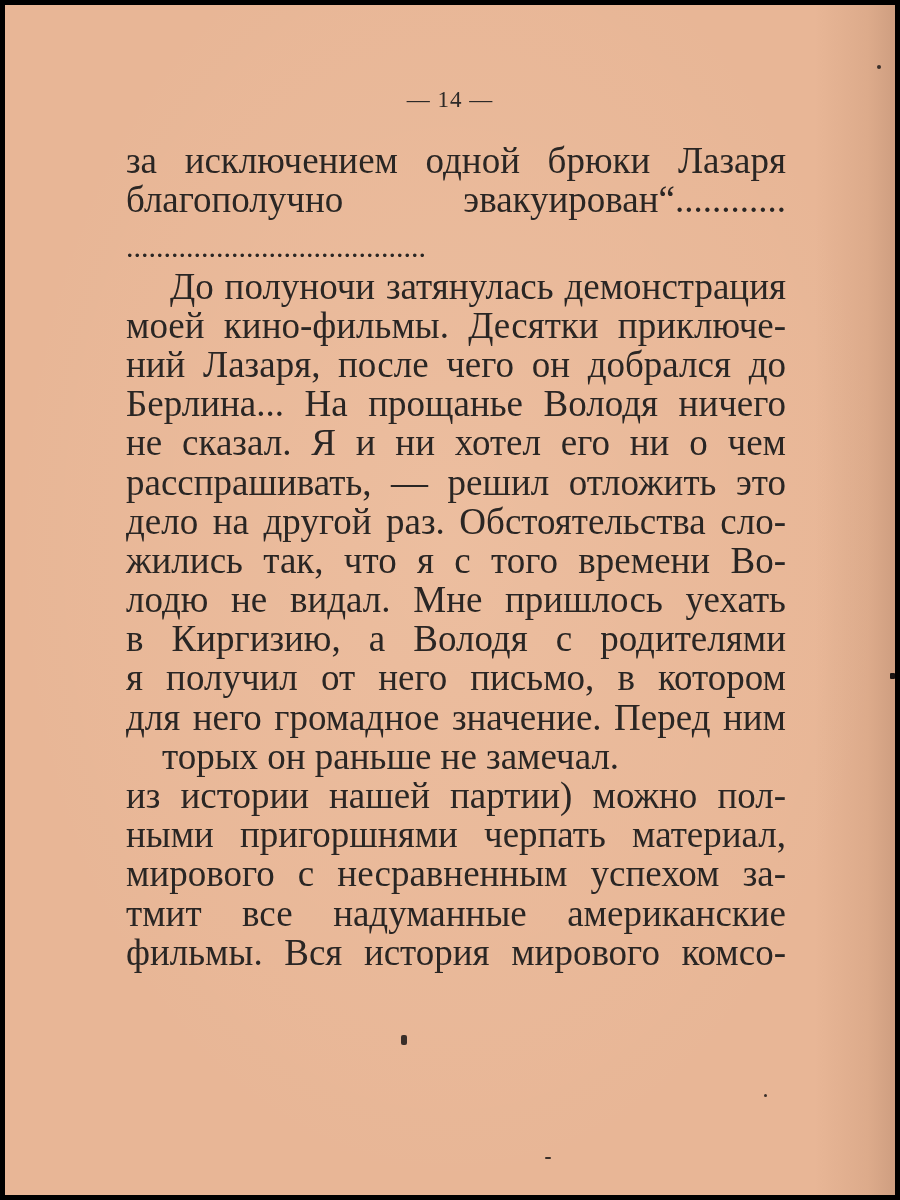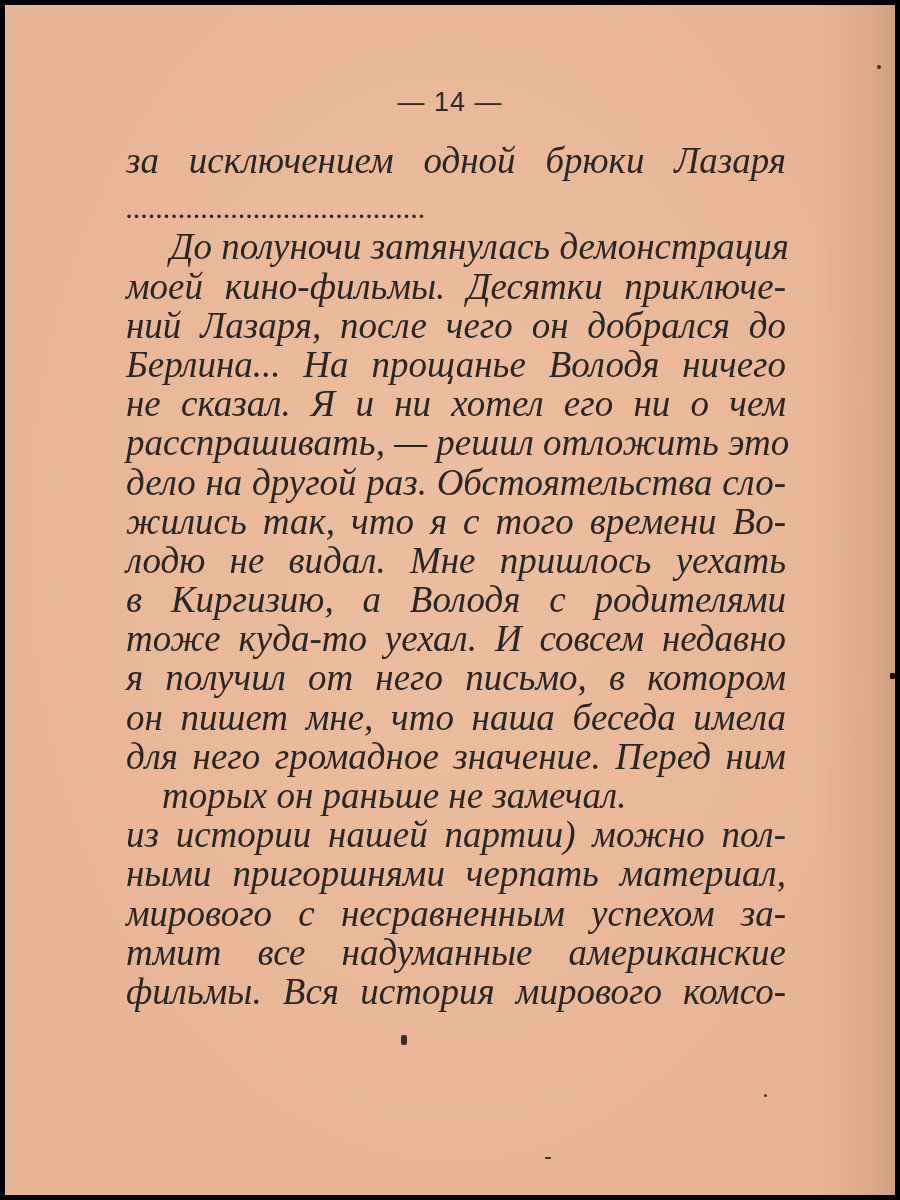--- a/index.html
+++ b/index.html
@@ -15,34 +15,33 @@
       width: 890px; height: 1190px;
       background: #e8b696;
       background-image:
         linear-gradient(to right, rgba(0,0,0,0) 0%, rgba(0,0,0,0) 91%, rgba(120,70,40,0.10) 97%, rgba(90,50,30,0.18) 100%),
         radial-gradient(ellipse at 50% 45%, rgba(255,225,200,0.18), rgba(0,0,0,0) 70%);
     }
     .folio {
       position: absolute;
       top: 82px; left: 0; width: 890px;
       text-align: center;
-      font-family: Liberation Sans, sans-serif;
-      font-size: 27px;
+      font-family: Liberation Serif, serif;
+      font-size: 23px;
       color: #2d2a28;
       letter-spacing: 1px;
     }
     .text-block {
       position: absolute;
       left: 121px; top: 136px;
       width: 660px;
       font-family: "Liberation Serif", "DejaVu Serif", serif;
       color: #2a2624;
       font-size: 37px;
       line-height: 39.2px;
-      font-style: italic;
     }
     .line {
       display: block;
       white-space: nowrap;
       text-align: justify;
       text-align-last: justify;
       transform-origin: left center;
       height: 39.2px;
       overflow: visible;
     }
@@ -68,38 +67,37 @@
 <body>
 
 <div class="page">
 
   <div class="folio">— 14 —</div>
 
   <div class="text-block">
 
     <div>
       <span class="line">за исключением одной брюки Лазаря</span>
+      <span class="line">благополучно эвакуирован“............</span>
     </div>
 
     <span class="dots-line">........................................</span>
 
     <div>
       <span class="line indent">До полуночи затянулась демонстрация</span>
       <span class="line">моей кино-фильмы. Десятки приключе-</span>
       <span class="line">ний Лазаря, после чего он добрался до</span>
       <span class="line">Берлина... На прощанье Володя ничего</span>
       <span class="line">не сказал. Я и ни хотел его ни о чем</span>
       <span class="line">расспрашивать, — решил отложить это</span>
       <span class="line">дело на другой раз. Обстоятельства сло-</span>
       <span class="line">жились так, что я с того времени Во-</span>
       <span class="line">лодю не видал. Мне пришлось уехать</span>
       <span class="line">в Киргизию, а Володя с родителями</span>
-      <span class="line">тоже куда-то уехал. И совсем недавно</span>
       <span class="line">я получил от него письмо, в котором</span>
-      <span class="line">он пишет мне, что наша беседа имела</span>
       <span class="line">для него громадное значение. Перед ним</span>
       <span class="line last">торых он раньше не замечал.</span>
     </div>
 
     <div>
       <span class="line">из истории нашей партии) можно пол-</span>
       <span class="line">ными пригоршнями черпать материал,</span>
       <span class="line">мирового с несравненным успехом за-</span>
       <span class="line">тмит все надуманные американские</span>
       <span class="line">фильмы. Вся история мирового комсо-</span>

